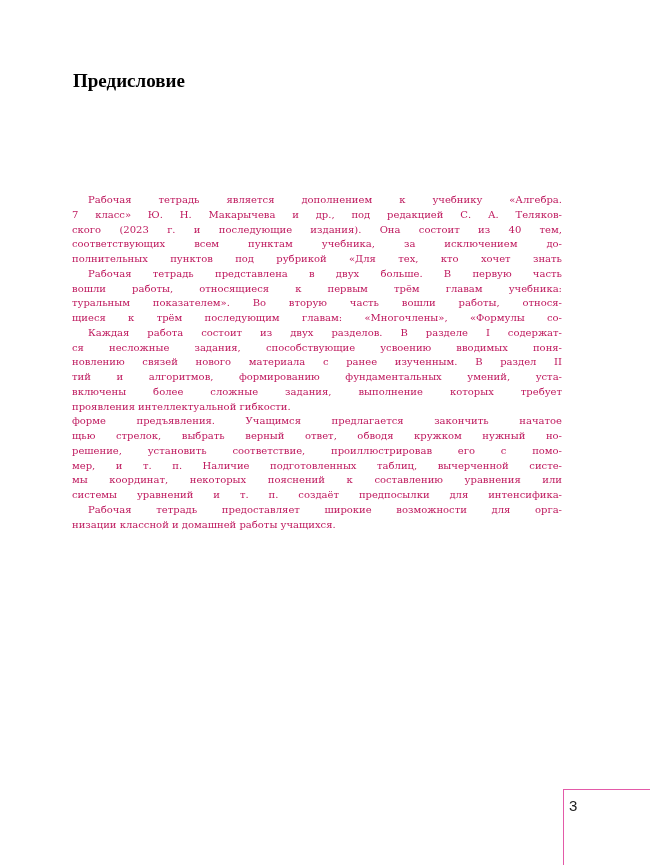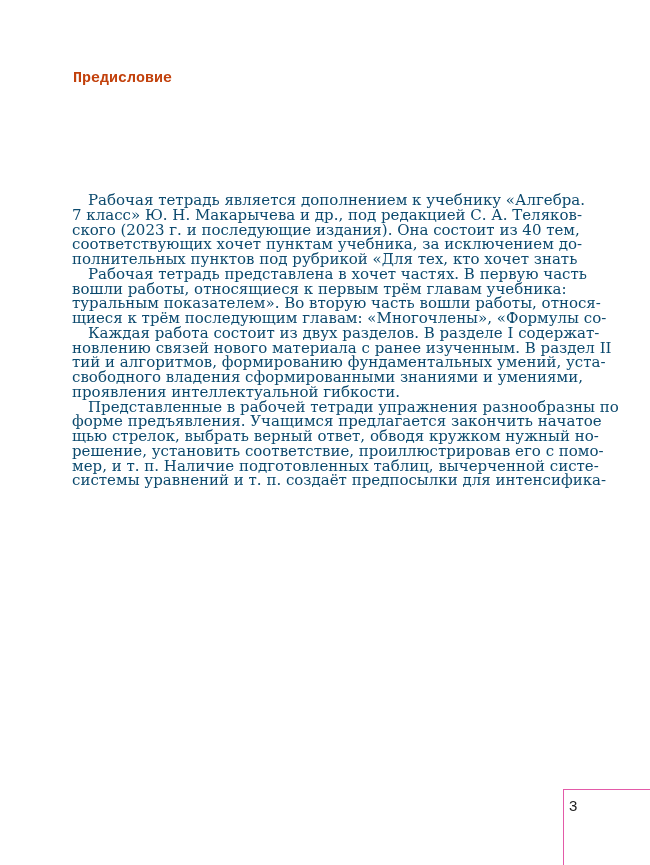--- a/index.html
+++ b/index.html
@@ -1,27 +1,27 @@
 <!DOCTYPE html>
 <html><head>
 <meta charset="utf-8">
 <style>
   html, body { margin: 0; padding: 0; }
   body {
     width: 650px; height: 865px; background: #ffffff; position: relative; overflow: hidden;
   }
   .title {
     position: absolute; left: 73px; top: 70px;
-    font-family: Liberation Mono, monospace; font-weight: bold; font-size: 15px;
-    color: #c2410c; margin: 0;
+    font-family: Liberation Serif, serif; font-weight: bold; font-size: 19px;
+    color: #000000; margin: 0;
   }
   .body-text {
     position: absolute; left: 72px; top: 193px; width: 490px;
-    font-family: "DejaVu Serif", serif; font-size: 15px; line-height: 14.75px;
-    color: #0c4a6e;
+    font-family: "DejaVu Serif", serif; font-size: 10px; line-height: 14.75px;
+    color: #be185d;
   }
   .line {
     display: block; white-space: nowrap; text-align: justify; text-align-last: justify;
     height: 14.75px; overflow: visible;
   }
   .line.last { text-align-last: left; }
   .line.indent { padding-left: 16px; }
   .corner-top {
     position: absolute; left: 563px; top: 789px; width: 87px; height: 1px; background: #e35aa8;
   }
@@ -36,41 +36,46 @@
 </head>
 <body>
 
 <h1 class="title">Предисловие</h1>
 
 <div class="body-text" id="body">
     <div>
       <span class="line indent">Рабочая тетрадь является дополнением к учебнику «Алгебра.</span>
       <span class="line">7 класс» Ю. Н. Макарычева и др., под редакцией С. А. Теляков-</span>
       <span class="line">ского (2023 г. и последующие издания). Она состоит из 40 тем,</span>
-      <span class="line">соответствующих хочет пунктам учебника, за исключением до-</span>
+      <span class="line">соответствующих всем пунктам учебника, за исключением до-</span>
       <span class="line">полнительных пунктов под рубрикой «Для тех, кто хочет знать</span>
     </div>
     <div>
-      <span class="line indent">Рабочая тетрадь представлена в хочет частях. В первую часть</span>
+      <span class="line indent">Рабочая тетрадь представлена в двух больше. В первую часть</span>
       <span class="line">вошли работы, относящиеся к первым трём главам учебника:</span>
       <span class="line">туральным показателем». Во вторую часть вошли работы, относя-</span>
       <span class="line">щиеся к трём последующим главам: «Многочлены», «Формулы со-</span>
     </div>
     <div>
       <span class="line indent">Каждая работа состоит из двух разделов. В разделе I содержат-</span>
+      <span class="line">ся несложные задания, способствующие усвоению вводимых поня-</span>
       <span class="line">новлению связей нового материала с ранее изученным. В раздел II</span>
       <span class="line">тий и алгоритмов, формированию фундаментальных умений, уста-</span>
-      <span class="line">свободного владения сформированными знаниями и умениями,</span>
+      <span class="line">включены более сложные задания, выполнение которых требует</span>
       <span class="line last">проявления интеллектуальной гибкости.</span>
     </div>
     <div>
-      <span class="line indent">Представленные в рабочей тетради упражнения разнообразны по</span>
       <span class="line">форме предъявления. Учащимся предлагается закончить начатое</span>
       <span class="line">щью стрелок, выбрать верный ответ, обводя кружком нужный но-</span>
       <span class="line">решение, установить соответствие, проиллюстрировав его с помо-</span>
       <span class="line">мер, и т. п. Наличие подготовленных таблиц, вычерченной систе-</span>
+      <span class="line">мы координат, некоторых пояснений к составлению уравнения или</span>
       <span class="line">системы уравнений и т. п. создаёт предпосылки для интенсифика-</span>
+    </div>
+    <div>
+      <span class="line indent">Рабочая тетрадь предоставляет широкие возможности для орга-</span>
+      <span class="line last">низации классной и домашней работы учащихся.</span>
     </div>
   </div>
 
 <div class="corner-top"></div>
 <div class="corner-left"></div>
 <div class="page-number">3</div>
 
 </body></html>

